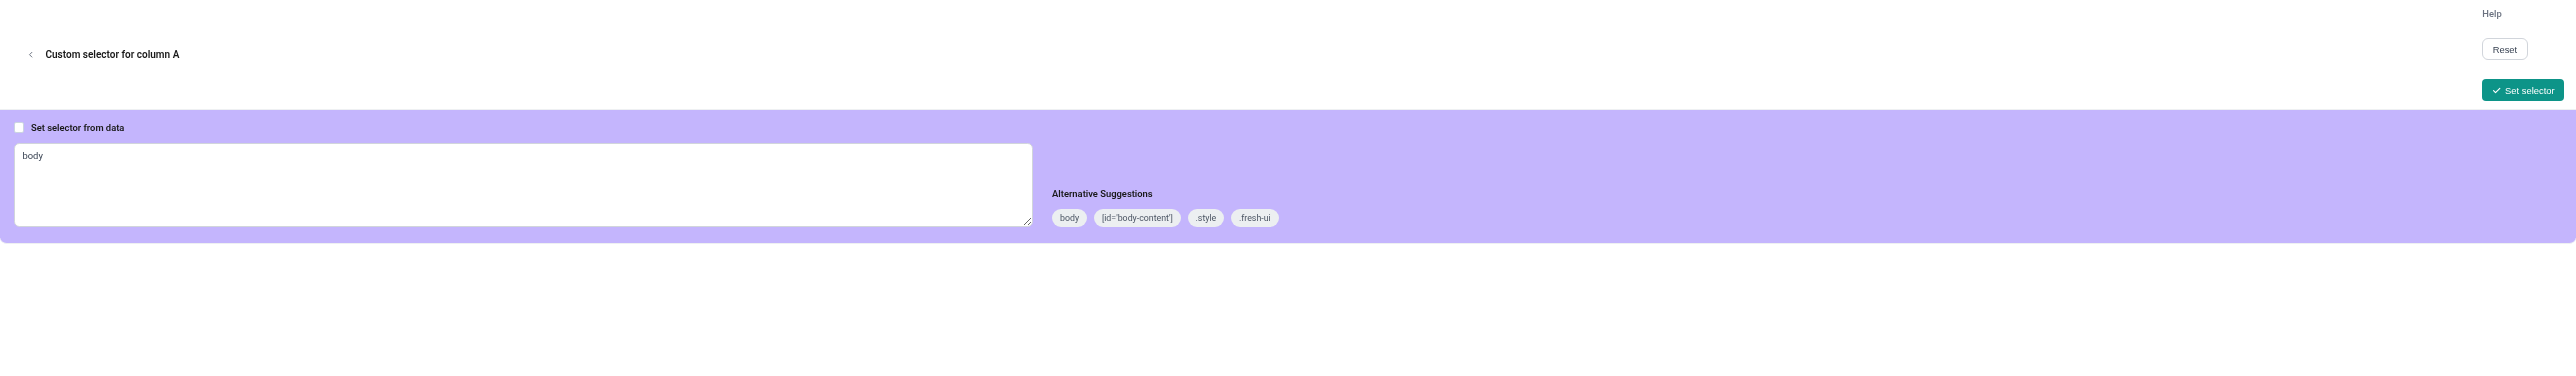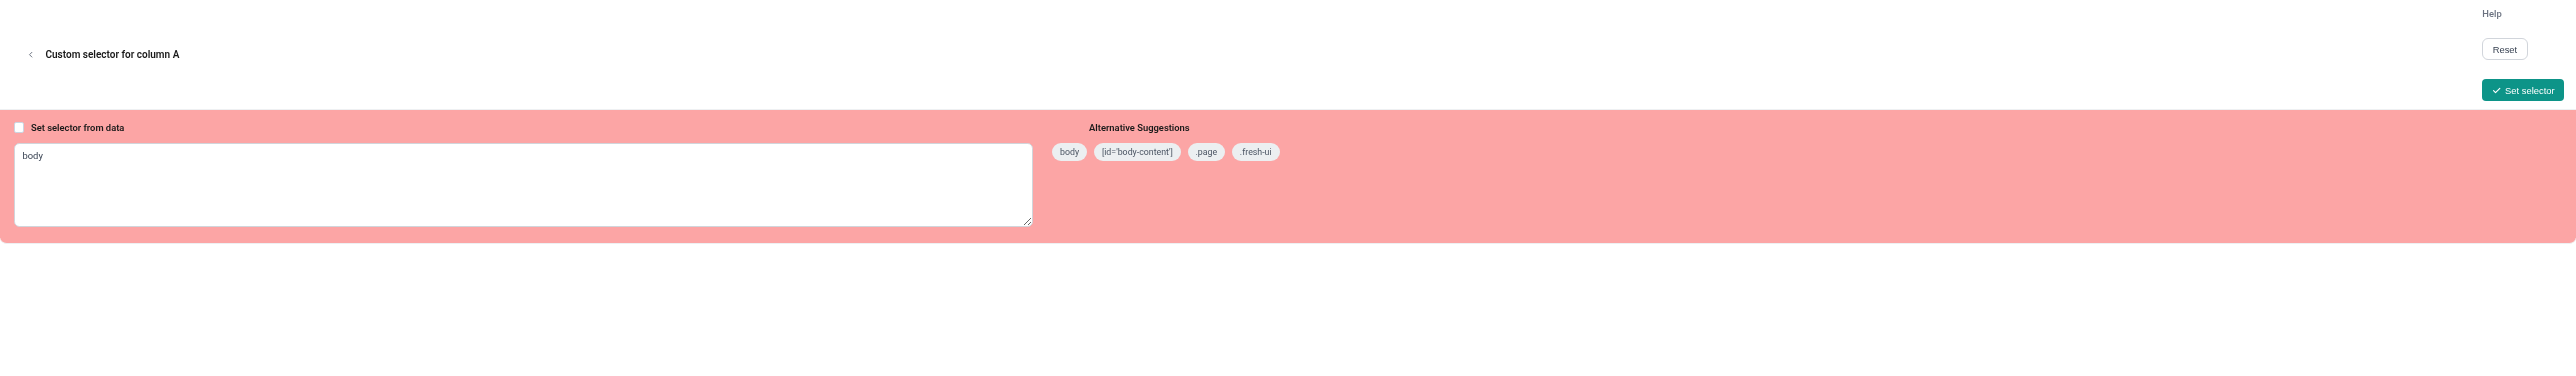--- a/index.html
+++ b/index.html
@@ -69,26 +69,27 @@
     color: #ffffff;
     background: #0d9488;
     border: none;
     border-radius: 4px;
     padding: 5.4px 9.4px;
     cursor: pointer;
     font-weight: 500;
   }
   .content {
     display: flex;
-    background: #fca5a5;
+    background: #c4b5fd;
     padding: 12px 13.5px 16px 13.5px;
     gap: 19px;
     border-top: 0.7px solid #eef0f2;
     border-bottom: 0.7px solid #eef0f2;
     border-radius: 0 0 6.7px 6.7px;
+    align-items: flex-end;
   }
   .left-col {
     flex: 0 0 40%;
     display: flex;
     flex-direction: column;
     gap: 9.4px;
   }
   .checkbox-row {
     display: flex;
     align-items: center;
@@ -122,21 +123,20 @@
   .right-col {
     flex: 1;
     display: flex;
     flex-direction: column;
     gap: 9.4px;
   }
   .suggestions-title {
     font-size: 9.4px;
     font-weight: 600;
     color: #1a1a1a;
-    margin-left: 37px;
   }
   .chips {
     display: flex;
     flex-wrap: wrap;
     gap: 6.7px;
   }
   .chip {
     display: inline-flex;
     align-items: center;
     background: #eceff1;
@@ -178,18 +178,18 @@
       <div class="checkbox"></div>
       <span class="checkbox-label">Set selector from data</span>
     </div>
     <textarea class="textarea" style="">body</textarea>
   </div>
   <div class="right-col">
     <div class="suggestions-title">Alternative Suggestions</div>
     <div class="chips">
       <span class="chip">body</span>
       <span class="chip">[id='body-content']</span>
-      <span class="chip">.page</span>
+      <span class="chip">.style</span>
       <span class="chip">.fresh-ui</span>
     </div>
   </div>
 </div>
 
 
 </body></html>

